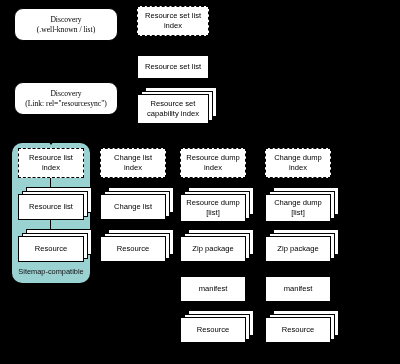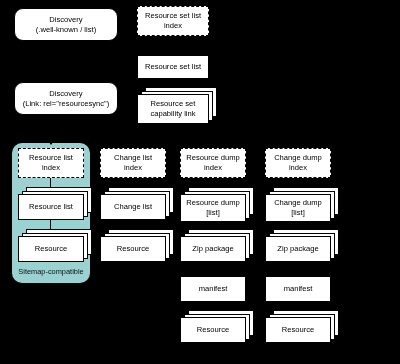--- a/index.html
+++ b/index.html
@@ -36,20 +36,21 @@
     justify-content: center;
     text-align: center;
     padding: 1px 2px;
     z-index: 5;
   }
   .node .txt { display: block; }
 
   
   .node.rounded {
     border-radius: 9px;
+    font-family: Liberation Serif, serif;
   }
 
   
   .node.dashed {
     border: 1px dashed #000000;
   }
 
   
   .stack {
     position: absolute;
@@ -138,21 +139,21 @@
   <div class="edge" style="left:172px; top:79px; height:13px;"></div>
   <div class="arrowhead" style="left:169.5px; top:90px;"></div>
 
   <div class="stack" style="left:137px; top:94px; width:72px; height:30px;">
     <div class="sheet b2" style="width:72px; height:30px;"></div>
     <div class="sheet b1" style="width:72px; height:30px;"></div>
   </div>
   <div class="node" style="left:137px; top:94px; width:72px; height:30px;">
     <span class="txt">
       <span>Resource set</span><br>
-      <span>capability link</span>
+      <span>capability index</span>
     </span>
   </div>
 
   <div class="node dashed" style="left:18px; top:148px; width:66px; height:30px;">
     <span class="txt">
       <span>Resource list</span><br>
       <span>index</span>
     </span>
   </div>
 

